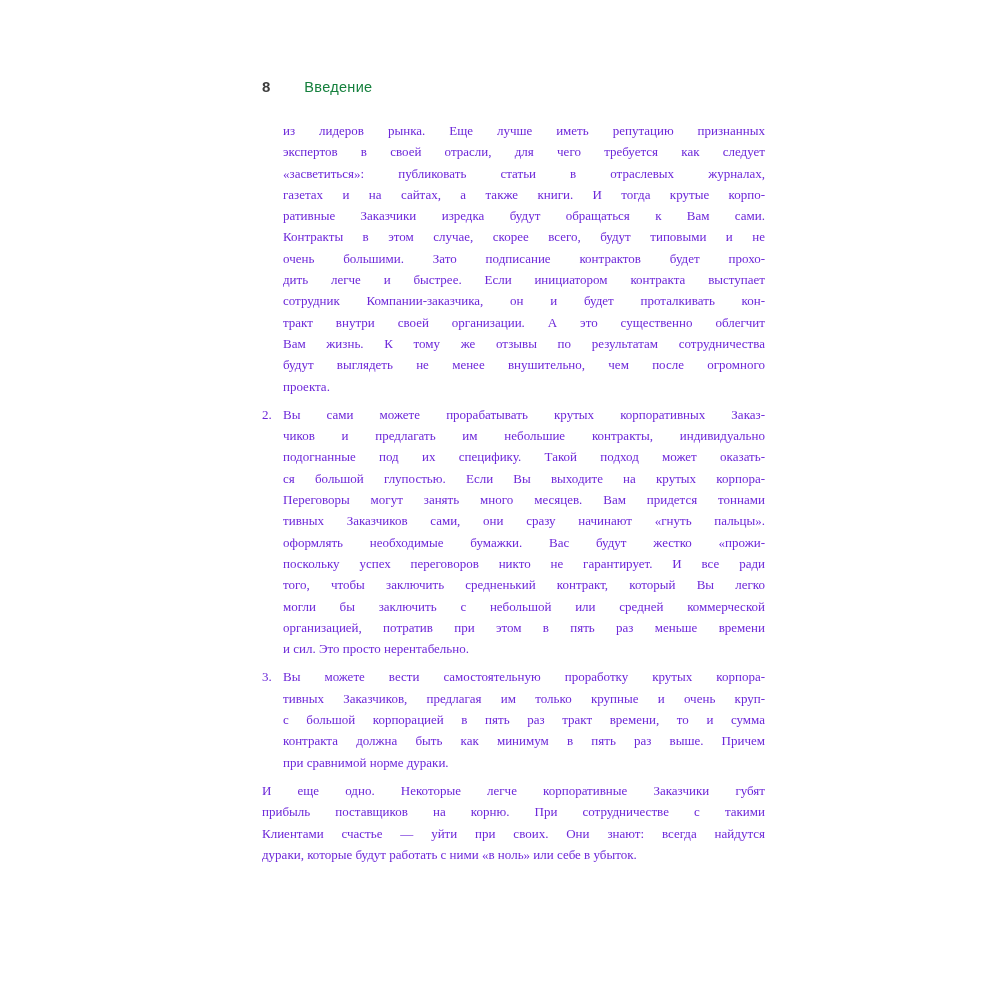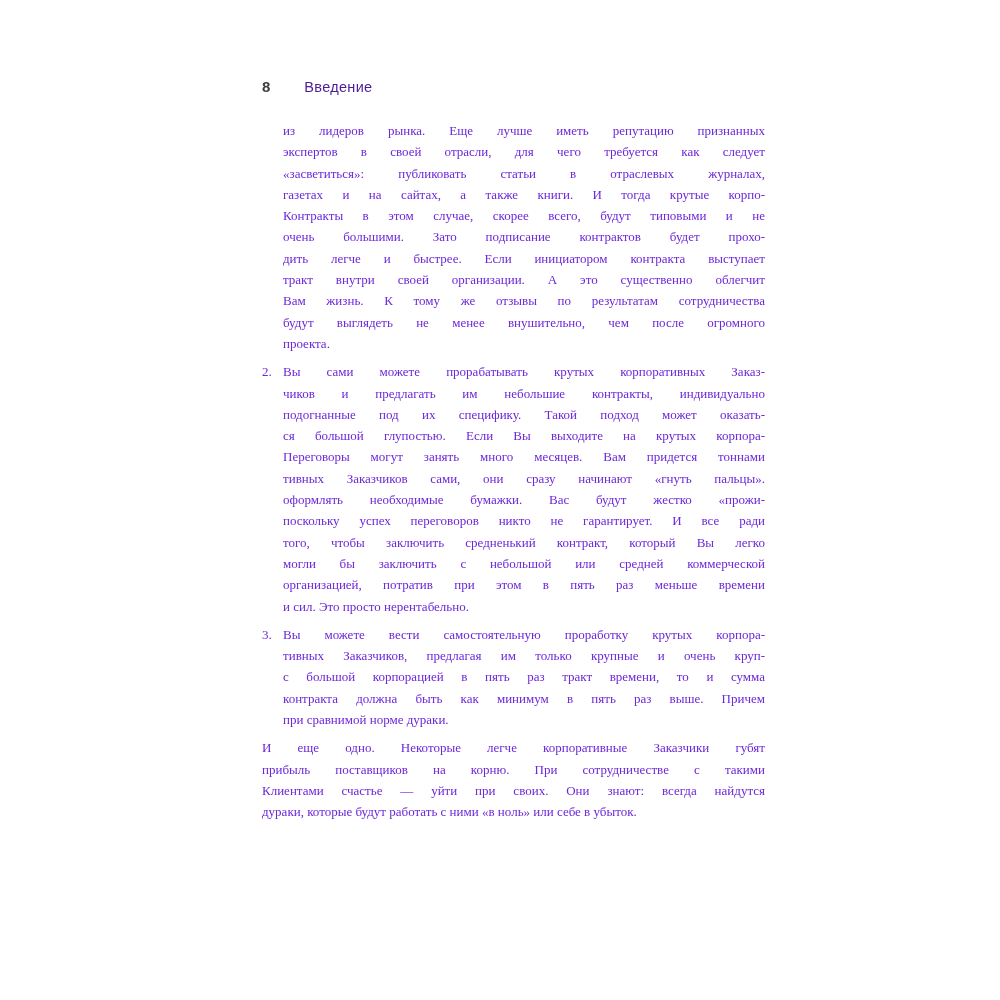--- a/index.html
+++ b/index.html
@@ -25,21 +25,21 @@
   }
   .page-number {
     font-size: 15px;
     font-weight: 700;
     color: #3d3d3d;
   }
   .header-title {
     margin-left: 34px;
     font-size: 14.5px;
     font-weight: 400;
-    color: #4c1d95;
+    color: #15803d;
     letter-spacing: 0.3px;
   }
   .content {
     position: absolute;
     left: 262px;
     top: 120px;
     width: 503px;
     color: #6d28d9;
     font-size: 13px;
   }
@@ -73,23 +73,25 @@
   <div class="page-header">
     <span class="page-number">8</span>
     <span class="header-title">Введение</span>
   </div>
   <div class="content" id="content-root">
       <div class="block indented">
         <div class="line">из лидеров рынка. Еще лучше иметь репутацию признанных</div>
         <div class="line">экспертов в своей отрасли, для чего требуется как следует</div>
         <div class="line">«засветиться»: публиковать статьи в отраслевых журналах,</div>
         <div class="line">газетах и на сайтах, а также книги. И тогда крутые корпо-</div>
+        <div class="line">ративные Заказчики изредка будут обращаться к Вам сами.</div>
         <div class="line">Контракты в этом случае, скорее всего, будут типовыми и не</div>
         <div class="line">очень большими. Зато подписание контрактов будет прохо-</div>
         <div class="line">дить легче и быстрее. Если инициатором контракта выступает</div>
+        <div class="line">сотрудник Компании-заказчика, он и будет проталкивать кон-</div>
         <div class="line">тракт внутри своей организации. А это существенно облегчит</div>
         <div class="line">Вам жизнь. К тому же отзывы по результатам сотрудничества</div>
         <div class="line">будут выглядеть не менее внушительно, чем после огромного</div>
         <div class="line last">проекта.</div>
       </div>
       <div class="block indented">
         <span class="marker">2.</span>
         <div class="line">Вы сами можете прорабатывать крутых корпоративных Заказ-</div>
         <div class="line">чиков и предлагать им небольшие контракты, индивидуально</div>
         <div class="line">подогнанные под их специфику. Такой подход может оказать-</div>

